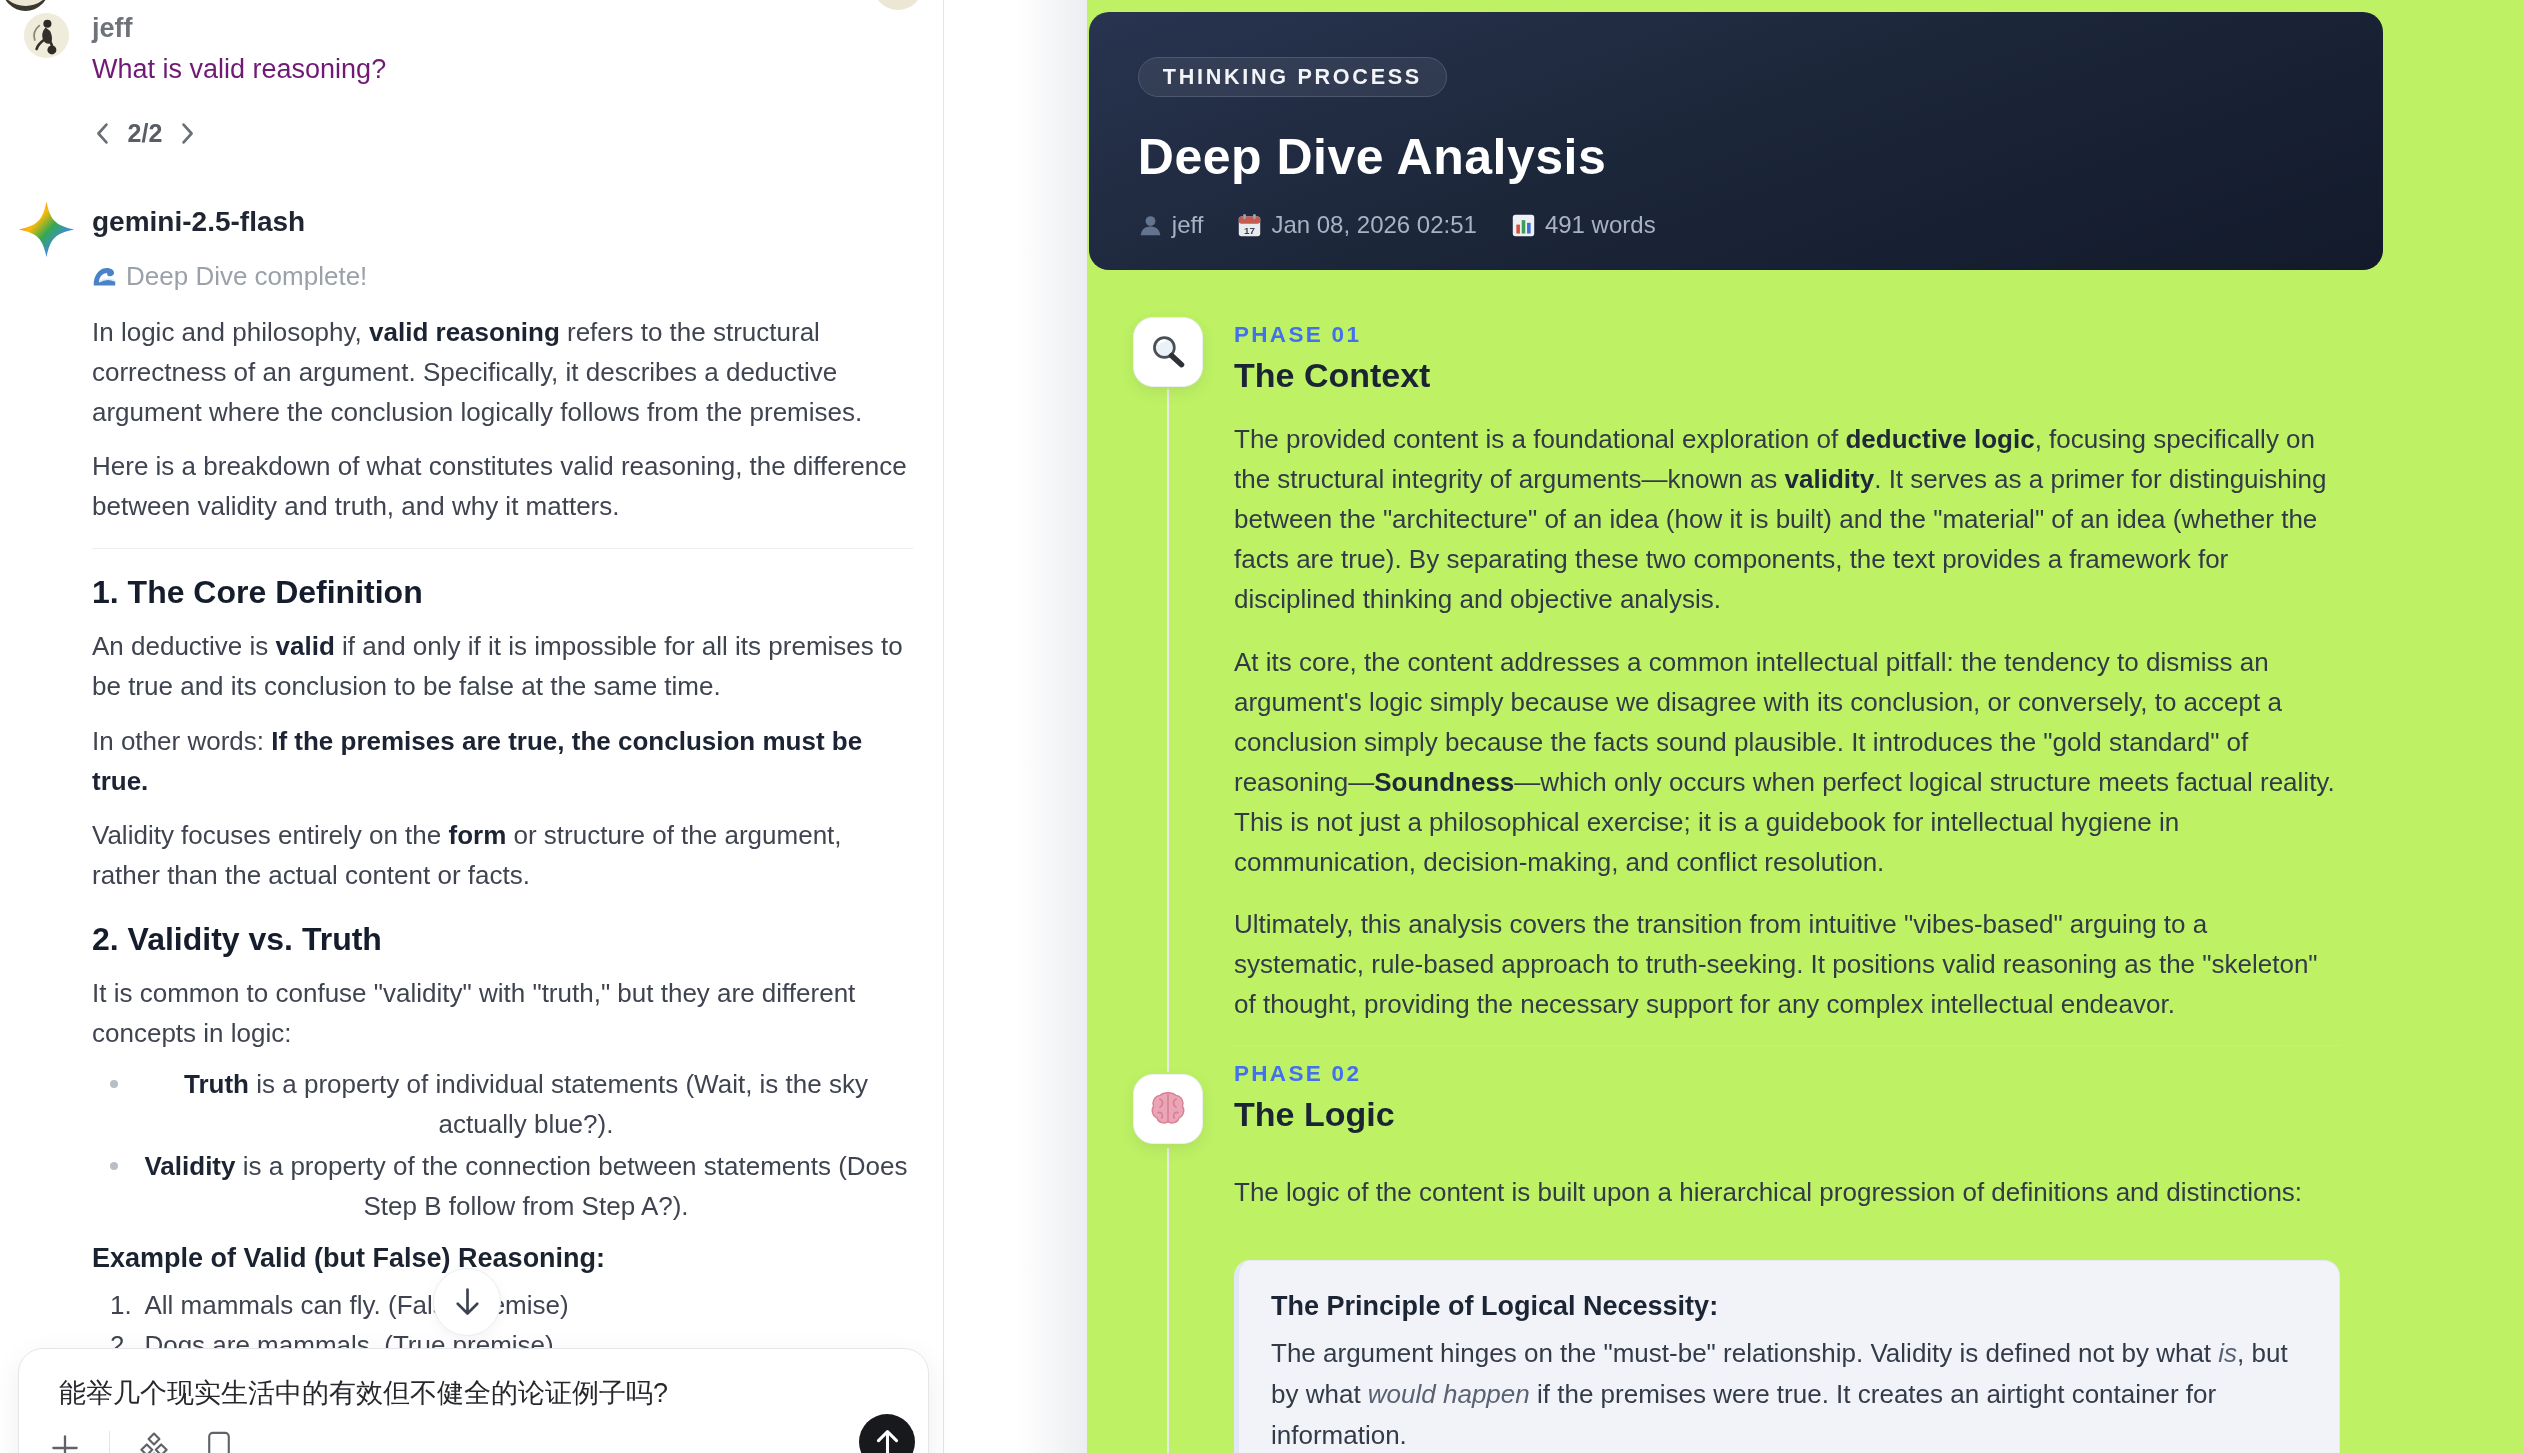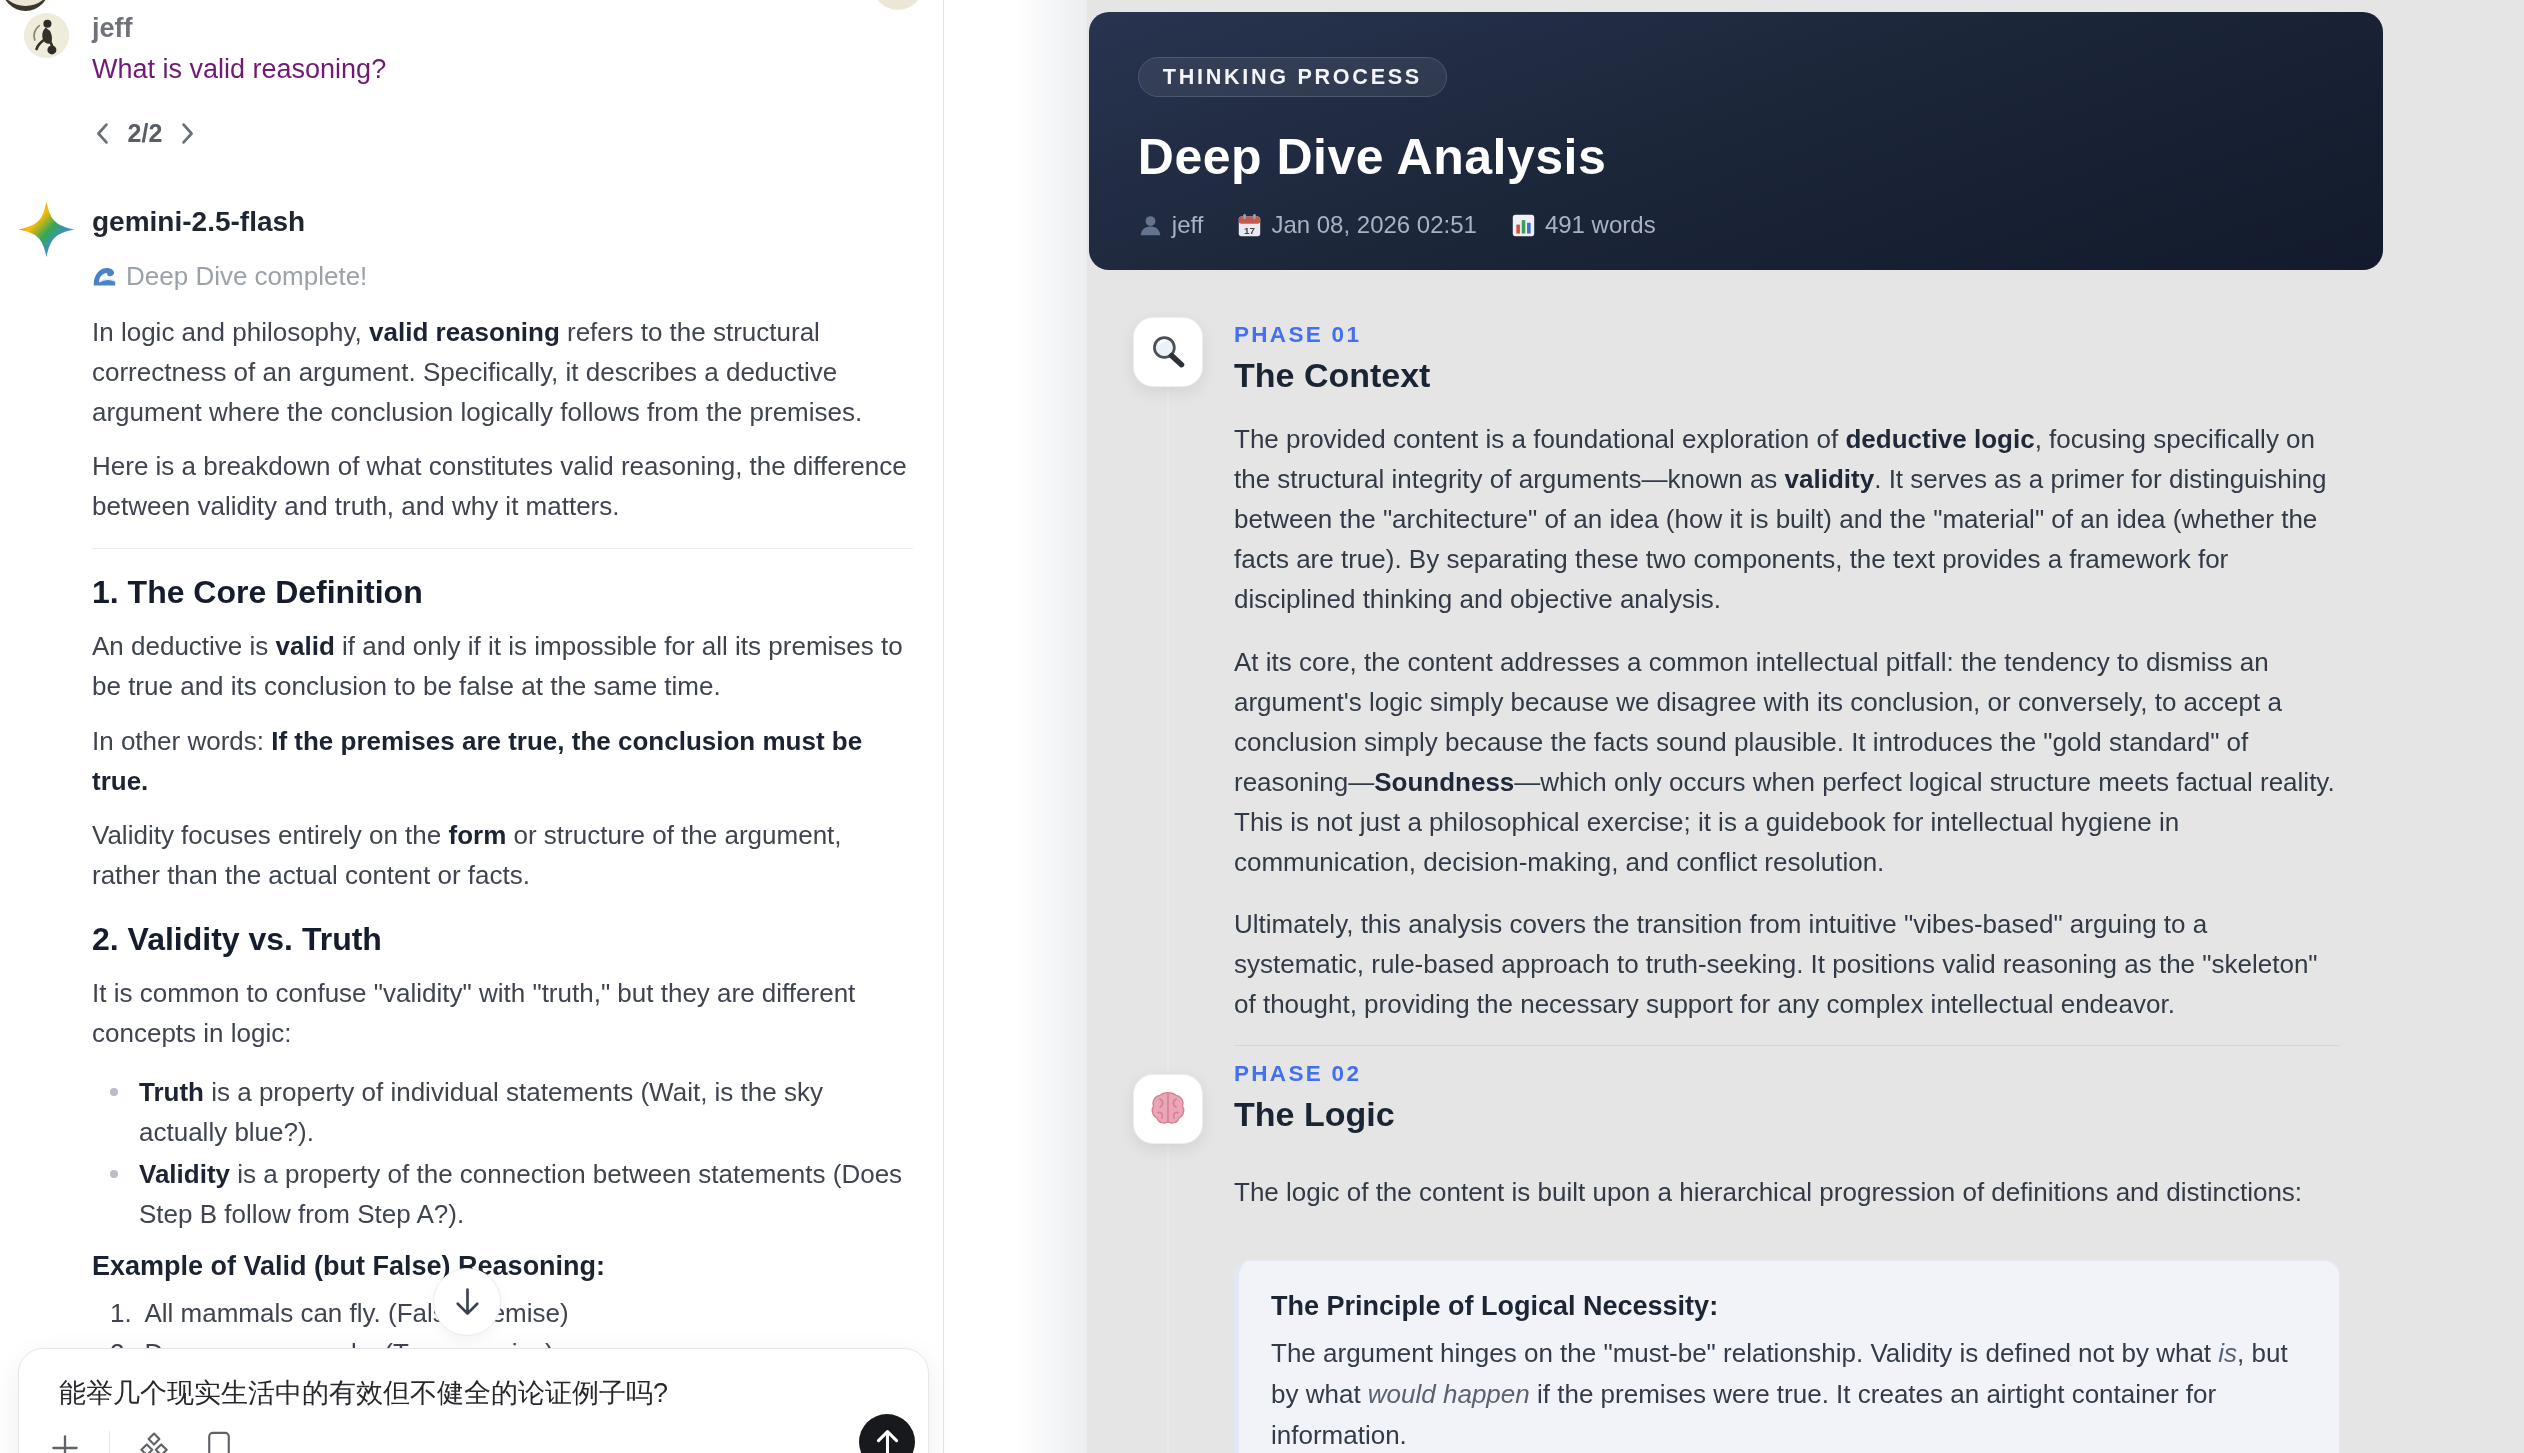--- a/index.html
+++ b/index.html
@@ -34,21 +34,21 @@
     font-size:26px; color:#9ba1a9; }
   .ai-body { margin-top:20px; font-size:26px; line-height:40px; color:#3f4450; width:821px; }
   .ai-body p { margin-top:14.4px; }
   .ai-body p:first-child { margin-top:6px; }
   .b { font-weight:700; color:#1c2433; }
   .i { font-style:italic; }
   .bi { font-weight:700; font-style:italic; color:#1c2433; }
   .hr-left { border:none; height:0.9px; background:#ededf0; margin:21.6px 0 0 0; }
   .h-sec { font-size:32px; font-weight:700; color:#151d2c; margin-top:23.4px; line-height:40px; }
   .h-sub { font-size:27px; font-weight:700; color:#1b2330; margin-top:14.4px; line-height:36px; }
-  .ai-body ul { list-style:none; margin-top:19px; }
+  .ai-body ul { list-style:none; margin-top:11px;text-align:center; }
   .ai-body ul li { position:relative; padding-left:47px; margin-top:1.8px; }
   .ai-body ul li::before { content:""; position:absolute; left:18px; top:16px; width:8px; height:8px;
     border-radius:50%; background:#b9bec6; }
   .ai-body ol { margin-top:9px; padding-left:47px; color:#3f4450; }
   .ai-body ol li { padding-left:5.4px; }
   .p-italic { margin:7.2px 0 0 47px; font-style:italic; color:#454b57; }
 
   .scroll-down { position:absolute; left:433px; top:1268px; width:68px; height:68px; border-radius:50%;
     background:#fff; border:0.9px solid #ebedef; box-shadow:0 3.6px 12.6px rgba(0,0,0,0.05);
     display:flex; align-items:center; justify-content:center; cursor:pointer; z-index:5; }
@@ -58,21 +58,21 @@
     box-shadow:0 9px 31px rgba(0,0,0,0.07); z-index:6; }
   .composer-input { position:absolute; left:40px; top:25px; width:855px; font-size:27px;
     color:#26282c; line-height:38px; outline:none; }
   .composer-tools { position:absolute; left:25px; top:77px; display:flex; align-items:center; gap:23.4px; }
   .tool-btn { background:none; border:none; cursor:pointer; display:flex; align-items:center; padding:3.6px; }
   .tool-sep { width:0.9px; height:34px; background:#e3e5e9; }
   .send-btn { position:absolute; right:12.6px; top:65px; width:56px; height:56px; border-radius:50%;
     background:#17191d; border:none; cursor:pointer; display:flex; align-items:center; justify-content:center; }
 
   
-  .panel { position:absolute; left:1087px; top:0; width:1438px; height:1453px; background:#e5e5e5; }
+  .panel { position:absolute; left:1087px; top:0; width:1438px; height:1453px; background:#bef264; }
   .panel-header { position:absolute; left:1.8px; top:11.7px; width:1294px; height:258px; border-radius:20px;
     background:linear-gradient(160deg, #283450 0%, #1c2639 48%, #121a2b 100%);
     padding:45px 49px; overflow:hidden; }
   .badge { display:inline-block; border:1.8px solid #4d586f; background:rgba(255,255,255,0.07);
     border-radius:900px; padding:6.3px 24px; font-size:21.6px; font-weight:700; letter-spacing:2.7px;
     color:#f2f4f8; }
   .panel-title { margin-top:31px; font-size:50px; font-weight:800; letter-spacing:0.5px; color:#ffffff; }
   .panel-meta { margin-top:25px; display:flex; align-items:center; gap:34px;
     font-size:24px; color:#a9b2c4; }
   .meta-item { display:flex; align-items:center; gap:9px; }

